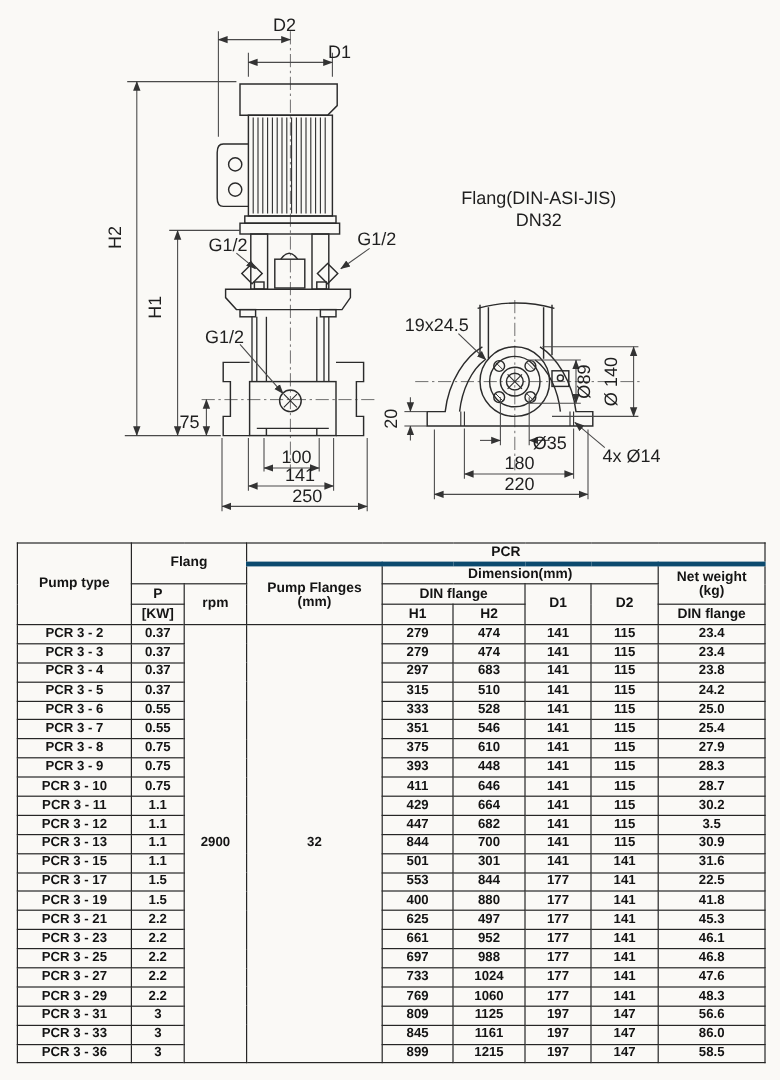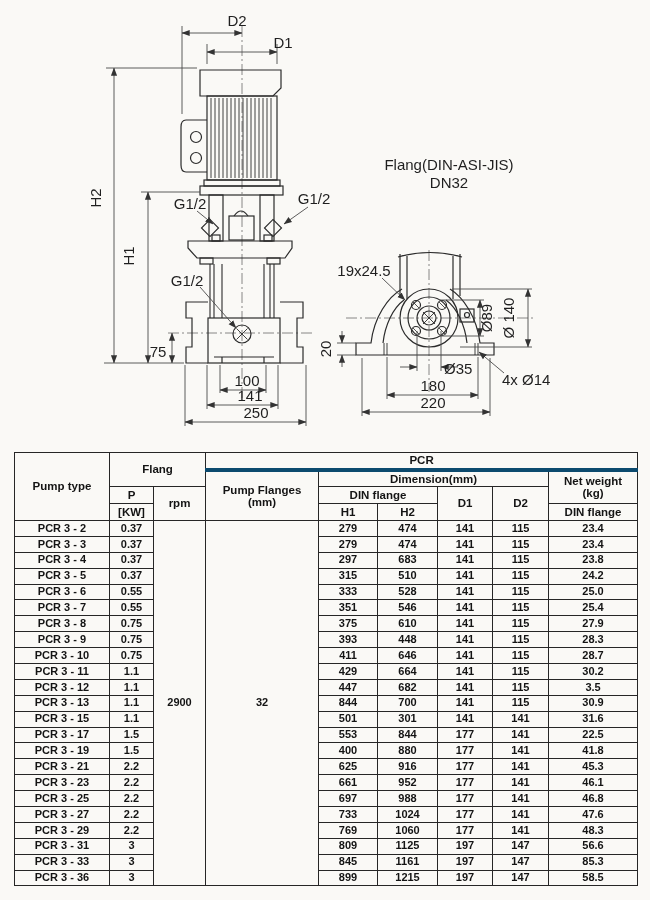--- a/index.html
+++ b/index.html
@@ -385,21 +385,21 @@
         <td>400</td>
         <td>880</td>
         <td>177</td>
         <td>141</td>
         <td>41.8</td>
       </tr>
       <tr>
         <td>PCR 3 - 21</td>
         <td>2.2</td>
         <td>625</td>
-        <td>916</td>
+        <td>497</td>
         <td>177</td>
         <td>141</td>
         <td>45.3</td>
       </tr>
       <tr>
         <td>PCR 3 - 23</td>
         <td>2.2</td>
         <td>661</td>
         <td>952</td>
         <td>177</td>
@@ -442,21 +442,21 @@
         <td>147</td>
         <td>56.6</td>
       </tr>
       <tr>
         <td>PCR 3 - 33</td>
         <td>3</td>
         <td>845</td>
         <td>1161</td>
         <td>197</td>
         <td>147</td>
-        <td>85.3</td>
+        <td>86.0</td>
       </tr>
       <tr>
         <td>PCR 3 - 36</td>
         <td>3</td>
         <td>899</td>
         <td>1215</td>
         <td>197</td>
         <td>147</td>
         <td>58.5</td>
       </tr>

